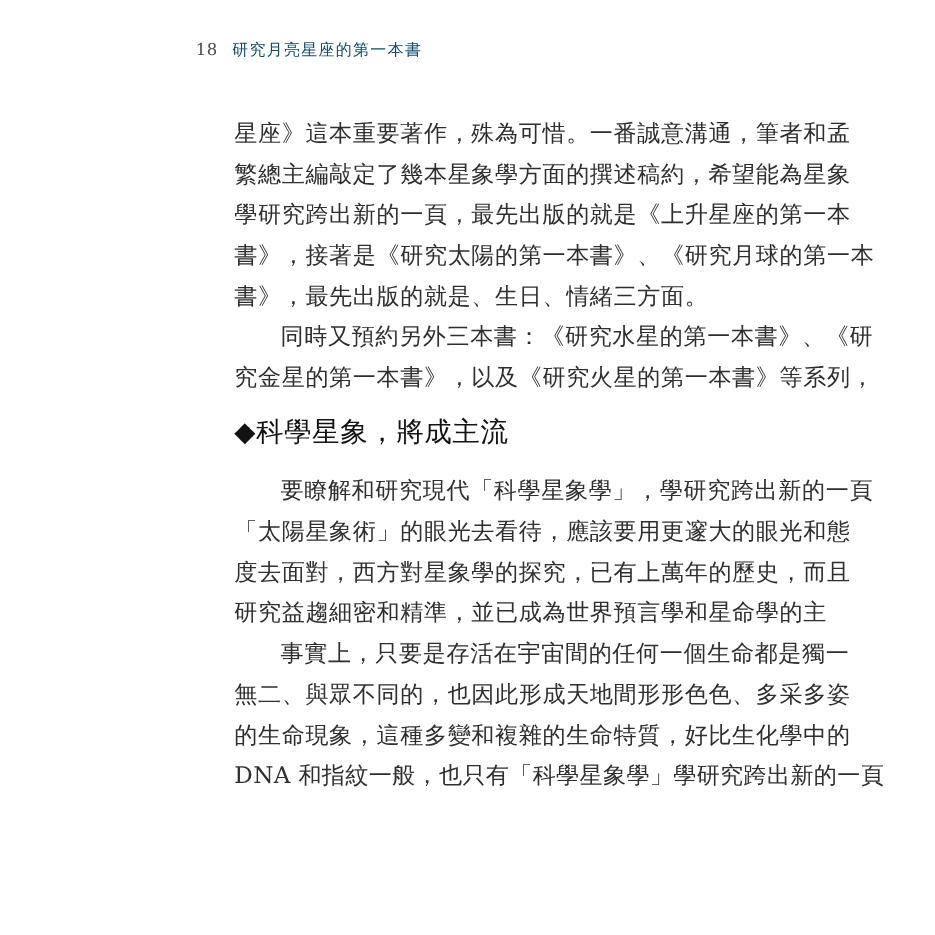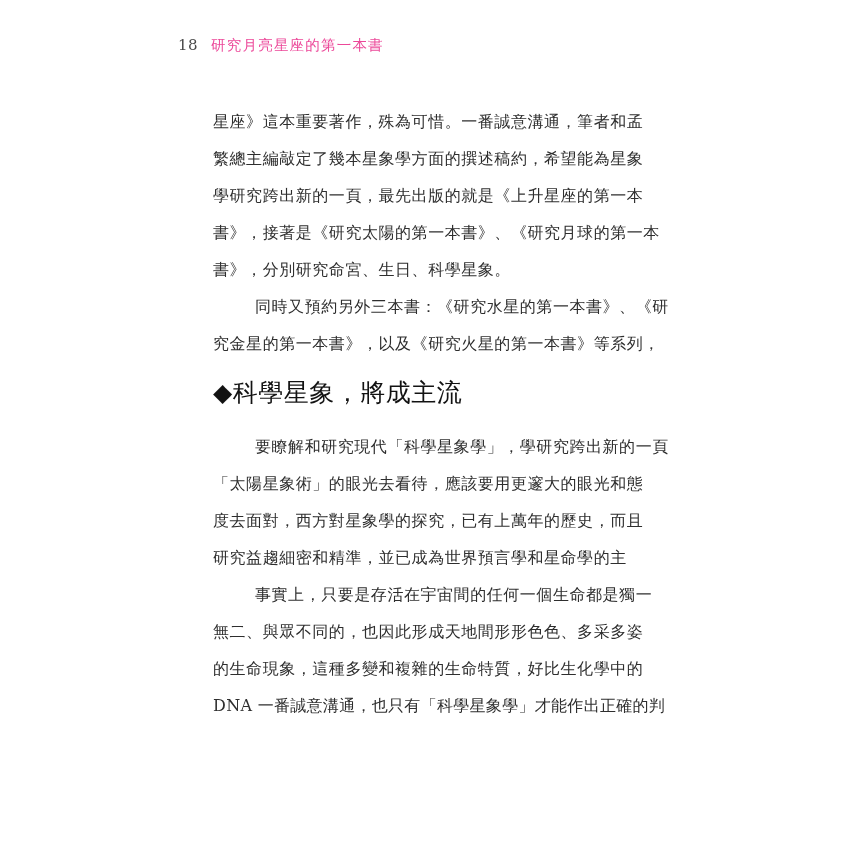--- a/index.html
+++ b/index.html
@@ -33,43 +33,44 @@
     font-family: "DejaVu Serif", "Liberation Serif", serif;
     font-size: 15px;
     letter-spacing: 0.5px;
     color: #4a4a4a;
   }
   #running-head .head-title {
     font-family: Liberation Serif, serif;
     font-size: 14.5px;
     margin-left: 13px;
     letter-spacing: 1.2px;
-    color: #ec4899;
+    color: #0c4a6e;
   }
 
   
   #text-block {
     position: absolute;
     left: 213px;
     top: 103px;
     width: 428px;
   }
 
   .para {
     margin: 0;
   }
 
   .line {
-    font-size: 16px;
+    font-size: 21px;
     line-height: 37px;
     height: 37px;
     color: #2e2e2e;
     letter-spacing: 0.55px;
     white-space: nowrap;
     font-family: "DejaVu Serif", "Liberation Serif", serif;
+    text-align: right;
   }
   .line.indent {
     text-indent: 42px;
   }
   .line.latin {
     letter-spacing: 0.3px;
   }
 
   
   .section-heading {
@@ -98,21 +99,21 @@
     <span class="head-title">研究月亮星座的第一本書</span>
   </div>
 
   <div id="text-block">
 
     <div class="para">
       <div class="line">星座》這本重要著作，殊為可惜。一番誠意溝通，筆者和孟</div>
       <div class="line">繁總主編敲定了幾本星象學方面的撰述稿約，希望能為星象</div>
       <div class="line">學研究跨出新的一頁，最先出版的就是《上升星座的第一本</div>
       <div class="line">書》，接著是《研究太陽的第一本書》、《研究月球的第一本</div>
-      <div class="line">書》，分別研究命宮、生日、科學星象。</div>
+      <div class="line">書》，最先出版的就是、生日、情緒三方面。</div>
     </div>
 
     <div class="para">
       <div class="line indent">同時又預約另外三本書：《研究水星的第一本書》、《研</div>
       <div class="line">究金星的第一本書》，以及《研究火星的第一本書》等系列，</div>
     </div>
 
     <h2 class="section-heading">◆科學星象，將成主流</h2>
     <div class="heading-spacer-below"></div>
 
@@ -120,18 +121,18 @@
       <div class="line indent">要瞭解和研究現代「科學星象學」，學研究跨出新的一頁</div>
       <div class="line">「太陽星象術」的眼光去看待，應該要用更邃大的眼光和態</div>
       <div class="line">度去面對，西方對星象學的探究，已有上萬年的歷史，而且</div>
       <div class="line">研究益趨細密和精準，並已成為世界預言學和星命學的主</div>
     </div>
 
     <div class="para">
       <div class="line indent">事實上，只要是存活在宇宙間的任何一個生命都是獨一</div>
       <div class="line">無二、與眾不同的，也因此形成天地間形形色色、多采多姿</div>
       <div class="line">的生命現象，這種多變和複雜的生命特質，好比生化學中的</div>
-      <div class="line latin">DNA 一番誠意溝通，也只有「科學星象學」才能作出正確的判</div>
+      <div class="line latin">DNA 和指紋一般，也只有「科學星象學」學研究跨出新的一頁</div>
     </div>
 
   </div>
 
 </div>
 
 </body></html>

